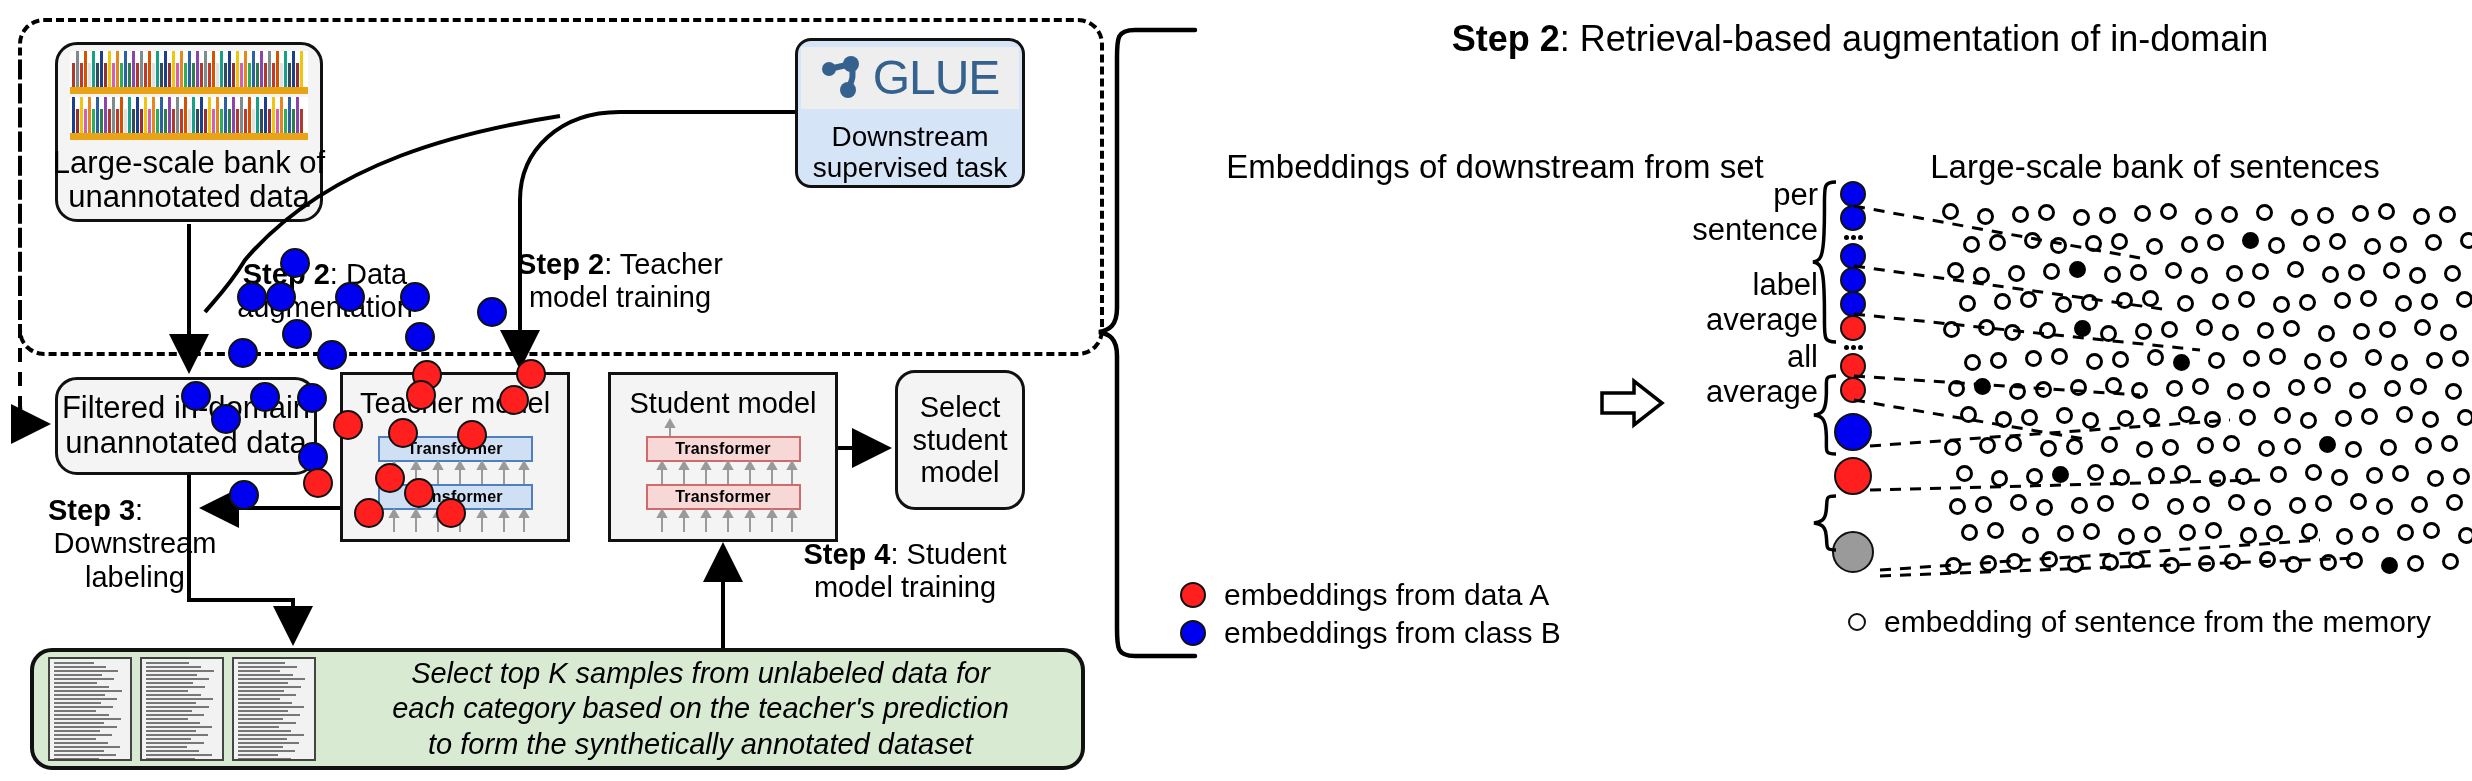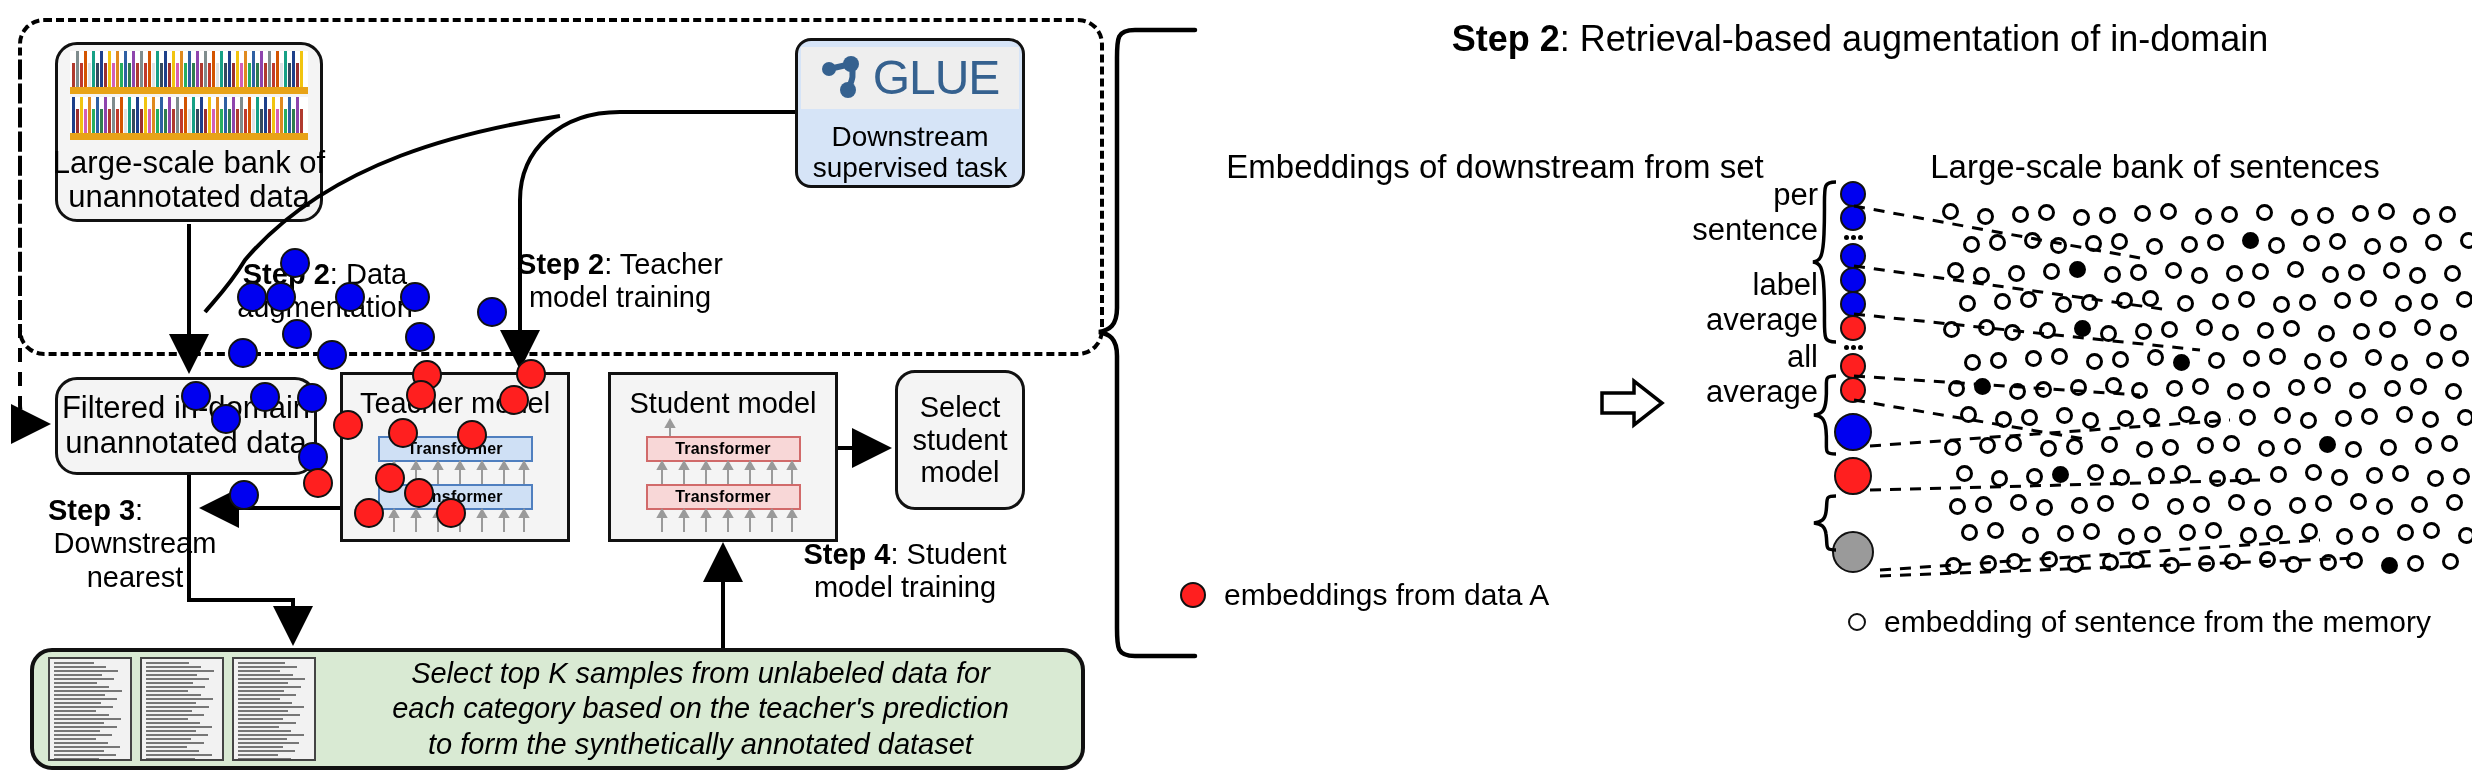--- a/index.html
+++ b/index.html
@@ -391,21 +391,21 @@
   <div><b>Step 2</b><span>: </span><span>Data</span></div>
   <div>augmentation</div>
 </div>
 <div class="abs step" id="step1-lbl">
   <div><b>Step 2</b><span>: </span><span>Teacher</span></div>
   <div>model training</div>
 </div>
 <div class="abs step" id="step3-lbl">
   <div style="text-align:left;padding-left:8px;"><b>Step 3</b><span>:</span></div>
   <div>Downstream</div>
-  <div>nearest</div>
+  <div>labeling</div>
 </div>
 <div class="abs step" id="step4-lbl">
   <div><b>Step 4</b><span>: </span><span>Student</span></div>
   <div>model training</div>
 </div>
 
 <div class="abs" id="green-box">
   <div class="doc-thumb" id="doc1">
       <div class="doc-line" style="width: 55%;"></div>
       <div class="doc-line" style="width: 72%;"></div>
@@ -842,20 +842,24 @@
     <path d="M30,300 L420,290" stroke="#000" stroke-width="3" stroke-dasharray="11 9" fill="none"></path>
     <path d="M40,380 L480,350" stroke="#000" stroke-width="3" stroke-dasharray="11 9" fill="none"></path>
     <path d="M40,386 L520,368" stroke="#000" stroke-width="3" stroke-dasharray="11 9" fill="none"></path>
   </svg>
 
 <div class="abs legend" id="legend-left">
   <div class="row">
     <span class="sw red"></span>
     <span>embeddings from data A</span>
   </div>
+  <div class="row">
+    <span class="sw blue"></span>
+    <span>embeddings from class B</span>
+  </div>
 </div>
 
 <div class="abs legend" id="legend-right">
   <div class="row">
     <span class="sw hollow"></span>
     <span>embedding of sentence from the memory</span>
   </div>
 </div>
 
 </body></html>

